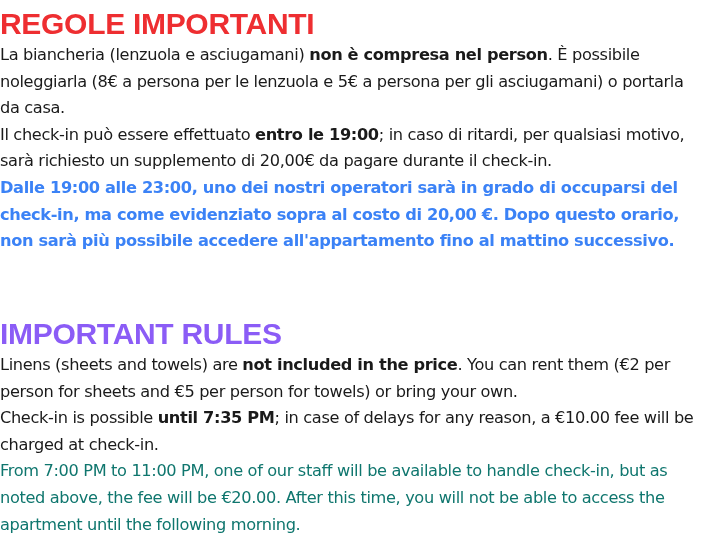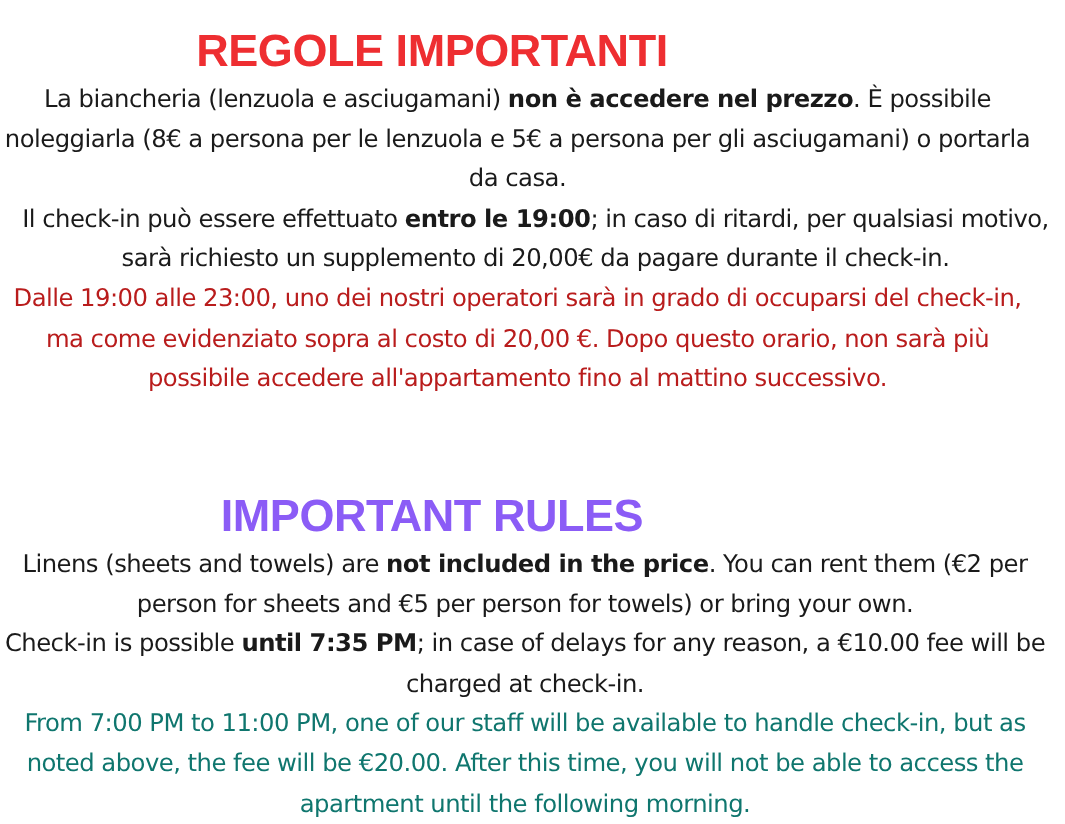--- a/index.html
+++ b/index.html
@@ -1,17 +1,17 @@
 <!DOCTYPE html>
 <html><head>
 <meta charset="utf-8">
 <style>
   html, body { margin: 0; padding: 0; background: #ffffff; }
   body { width: 710px; height: 549px; overflow: hidden; font-family: "DejaVu Sans", sans-serif; color: #1a1a1a; }
-  .page { width: 576px; padding-top: 17px; text-align: center; }
+  .page { width: 576px; padding-top: 6px; }
   .title {
     font-family: "Liberation Sans", sans-serif;
     font-weight: bold;
     font-size: 30px;
     letter-spacing: -0.3px;
     margin: 0;
     line-height: 36px;
   }
   .para {
     margin: 0 auto;
@@ -25,23 +25,23 @@
   .section-en { margin-top: 10px; }
   .section-en .para { width: 700px; }
 </style>
 </head>
 <body>
 
 <div class="page">
 
   <section class="section-it">
     <h1 class="title" style="color: rgb(238, 46, 49);">REGOLE IMPORTANTI</h1>
-    <p class="para" style="color: rgb(26, 26, 26);"><span>La biancheria (lenzuola e asciugamani) </span><b>non è accedere nel prezzo</b><span>. È possibile noleggiarla (8€ a persona per le lenzuola e 5€ a persona per gli asciugamani) o portarla da casa.</span></p>
-    <p class="para" style="color: rgb(26, 26, 26); margin-left: 12px;"><span>Il check-in può essere effettuato </span><b>entro le 19:00</b><span>; in caso di ritardi, per qualsiasi motivo, sarà richiesto un supplemento di 20,00€ da pagare durante il check-in.</span></p>
-    <p class="para" style="color: #b91c1c;">Dalle 19:00 alle 23:00, uno dei nostri operatori sarà in grado di occuparsi del check-in, ma come evidenziato sopra al costo di 20,00 €. Dopo questo orario, non sarà più possibile accedere all'appartamento fino al mattino successivo.</p>
+    <p class="para" style="color: rgb(26, 26, 26);"><span>La biancheria (lenzuola e asciugamani) </span><b>non è compresa nel person</b><span>. È possibile noleggiarla (8€ a persona per le lenzuola e 5€ a persona per gli asciugamani) o portarla da casa.</span></p>
+    <p class="para" style="color: rgb(26, 26, 26);"><span>Il check-in può essere effettuato </span><b>entro le 19:00</b><span>; in caso di ritardi, per qualsiasi motivo, sarà richiesto un supplemento di 20,00€ da pagare durante il check-in.</span></p>
+    <p class="para" style="color: #3b82f6; font-weight: bold;">Dalle 19:00 alle 23:00, uno dei nostri operatori sarà in grado di occuparsi del check-in, ma come evidenziato sopra al costo di 20,00 €. Dopo questo orario, non sarà più possibile accedere all'appartamento fino al mattino successivo.</p>
   </section>
 
   <section class="section-en">
     <h1 class="title" style="color: #8b5cf6;">IMPORTANT RULES</h1>
     <p class="para" style="color: rgb(26, 26, 26);"><span>Linens (sheets and towels) are </span><b>not included in the price</b><span>. You can rent them (€2 per person for sheets and €5 per person for towels) or bring your own.</span></p>
     <p class="para" style="color: rgb(26, 26, 26);"><span>Check-in is possible </span><b>until 7:35 PM</b><span>; in case of delays for any reason, a €10.00 fee will be charged at check-in.</span></p>
     <p class="para" style="color: #0f766e;">From 7:00 PM to 11:00 PM, one of our staff will be available to handle check-in, but as noted above, the fee will be €20.00. After this time, you will not be able to access the apartment until the following morning.</p>
   </section>
 
 </div>

